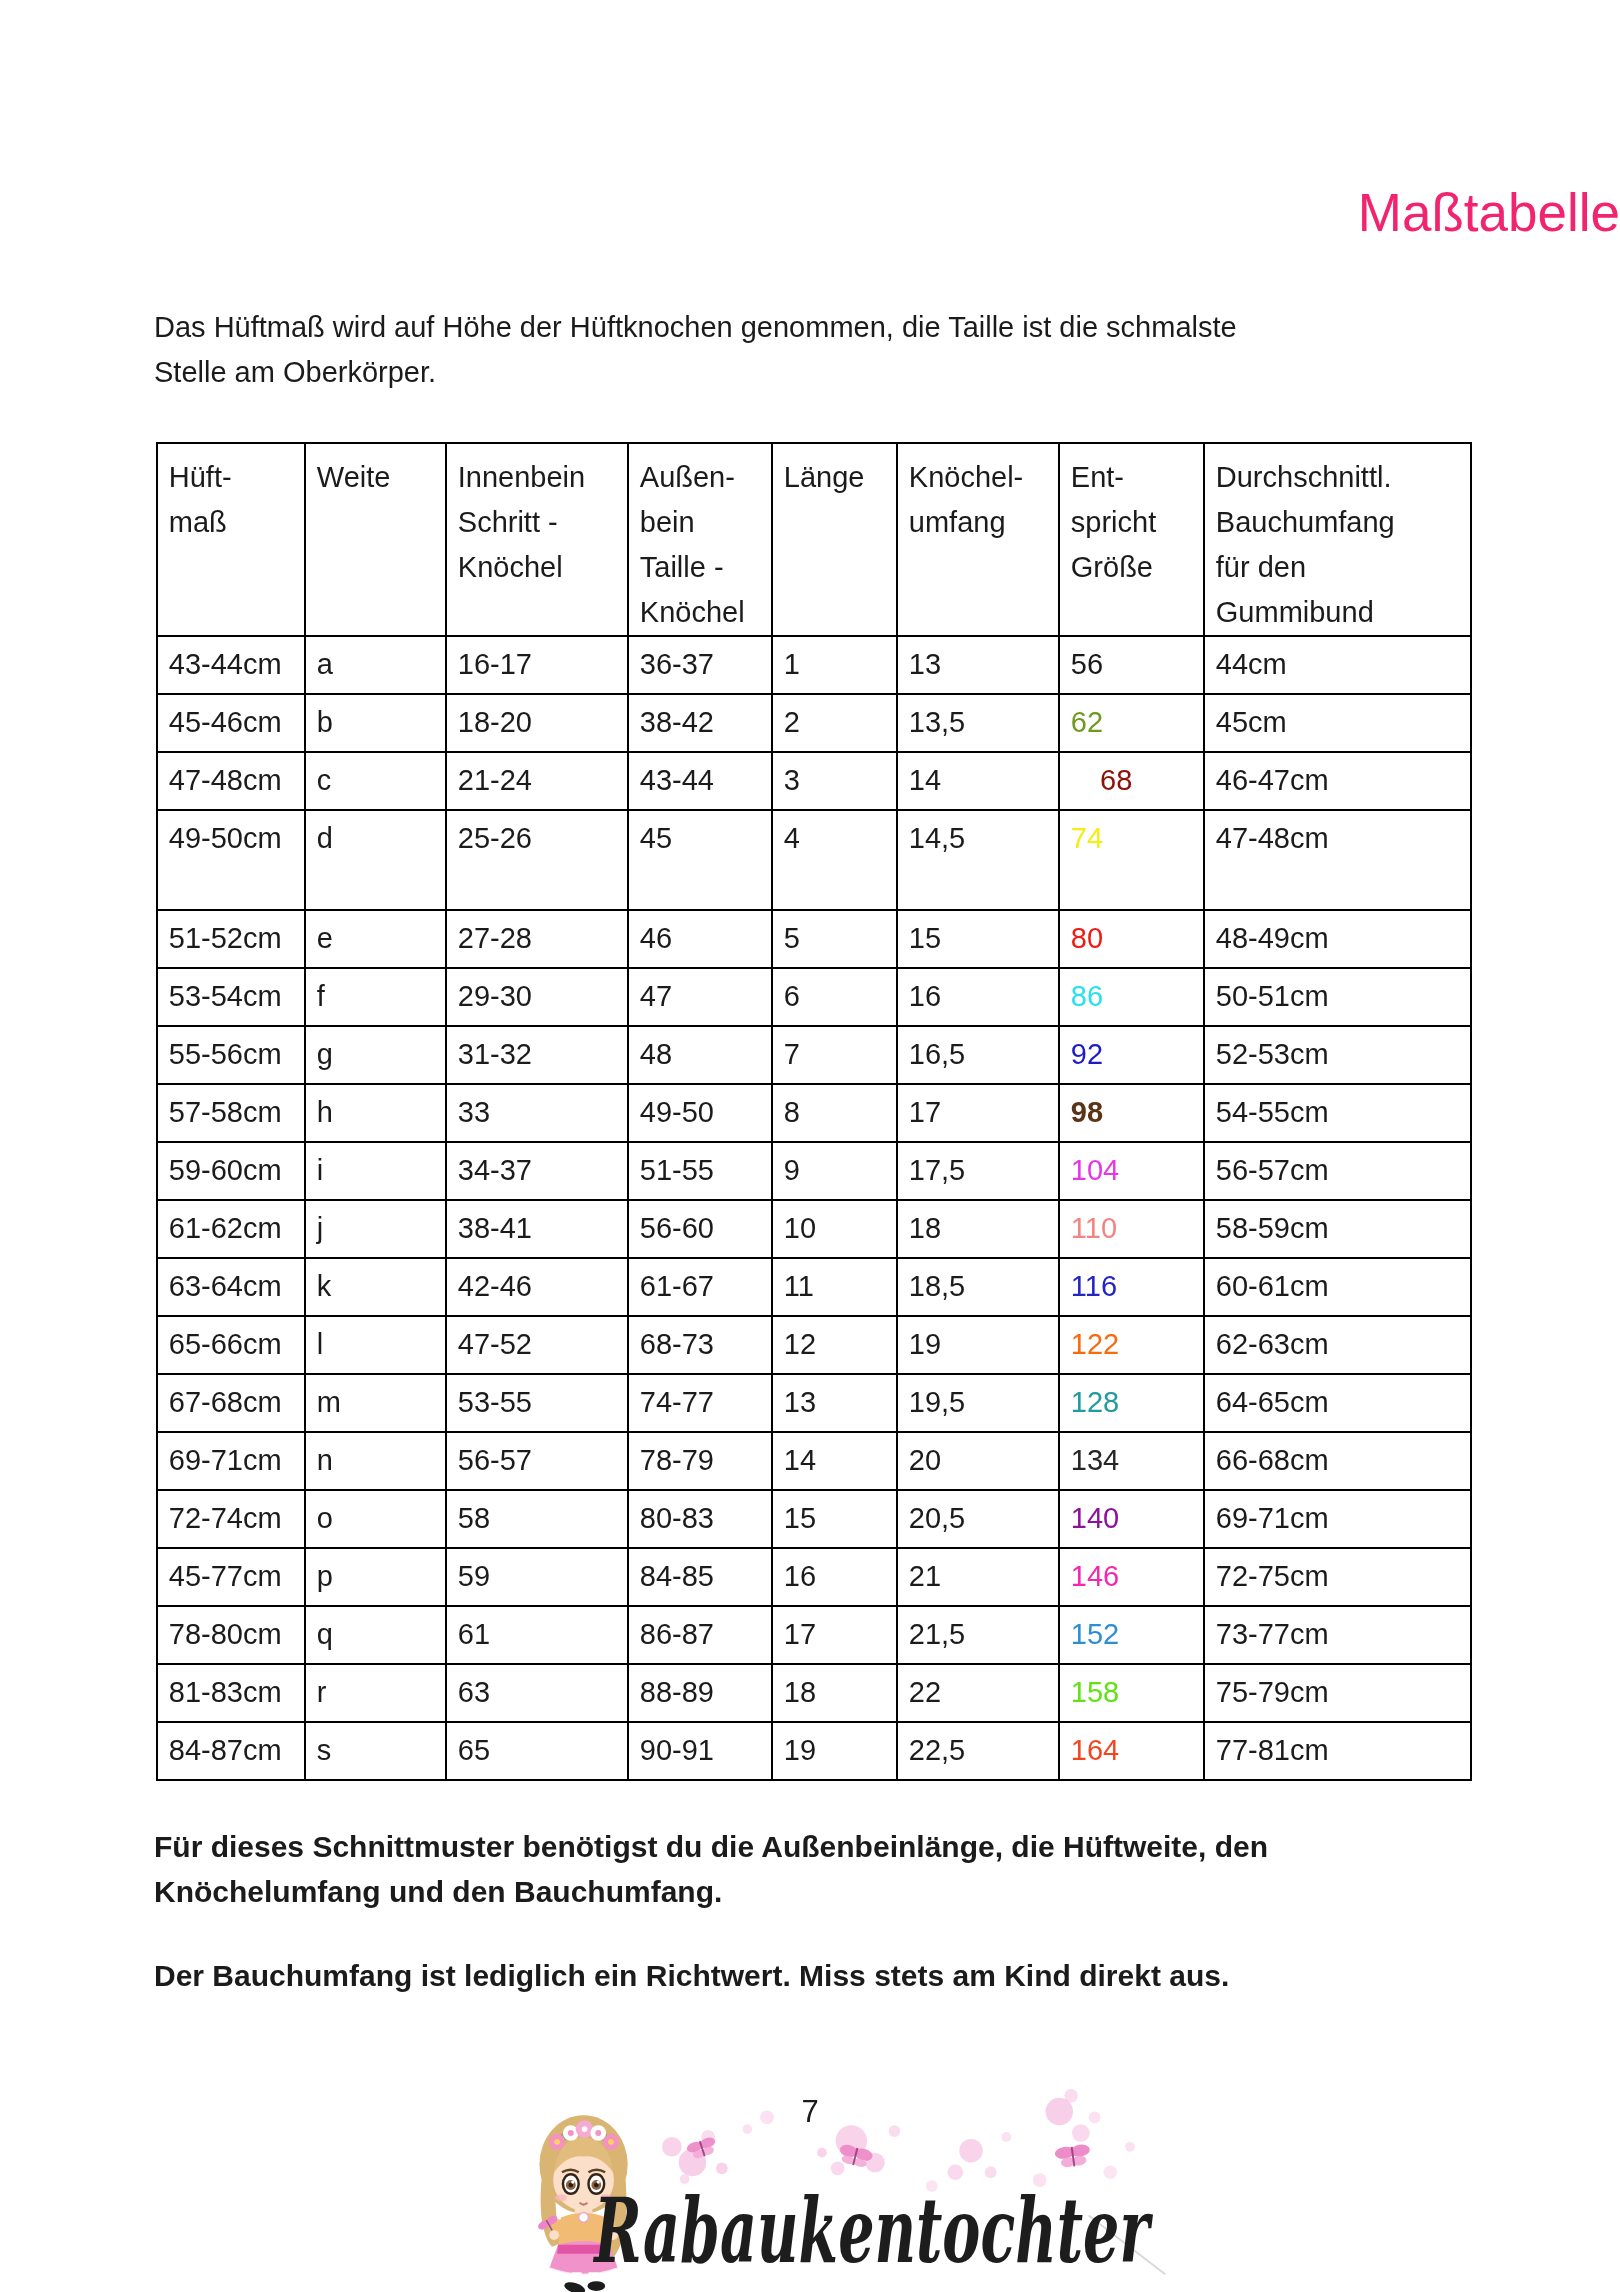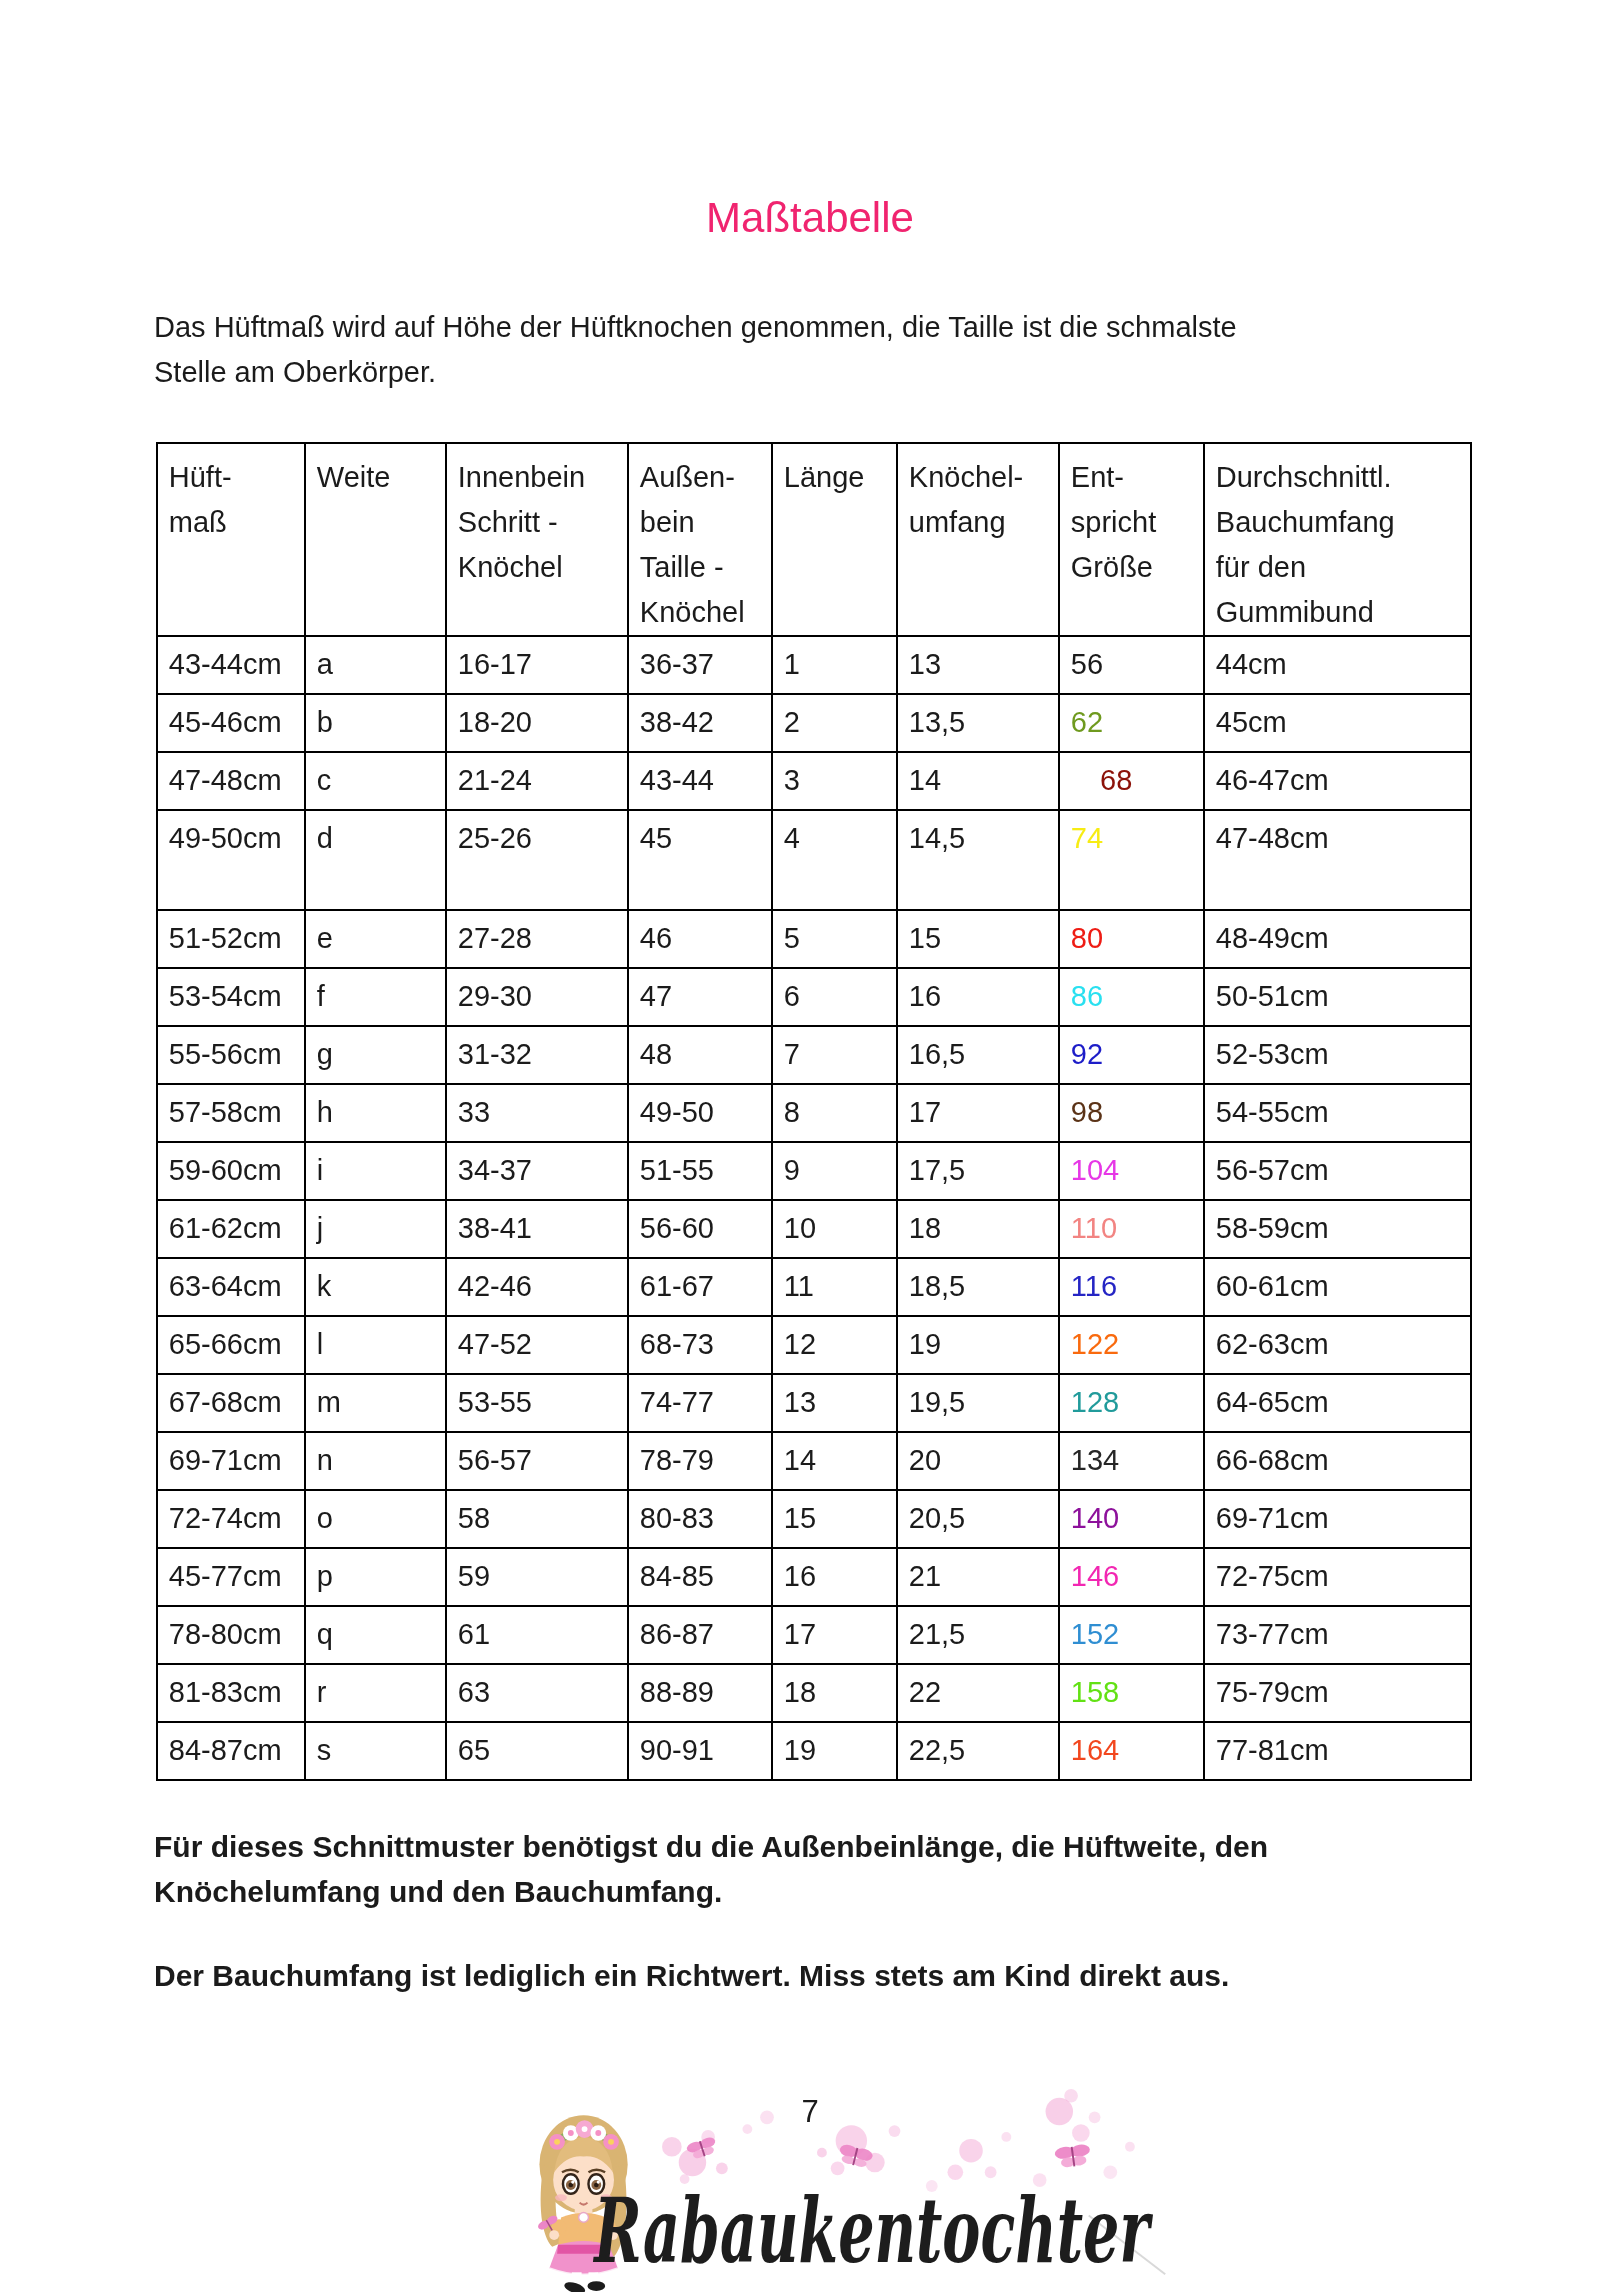--- a/index.html
+++ b/index.html
@@ -1,19 +1,19 @@
 <!DOCTYPE html>
 <html><head>
 <meta charset="utf-8">
 <style>
   html,body{margin:0;padding:0;background:#fff;}
   .page{position:relative;width:1620px;height:2293px;background:#ffffff;overflow:hidden;
         font-family:"Liberation Sans",sans-serif;color:#1b1b1b;}
-  .title{position:absolute;top:167px;left:0;width:100%;text-align:center;
-         font-size:42px;line-height:45px;font-weight:400;}
+  .title{position:absolute;top:154px;left:0;width:100%;text-align:right;
+         font-size:53px;line-height:45px;font-weight:400;}
   .intro{position:absolute;top:276px;left:154px;width:1323px;font-size:29px;
          line-height:45px;white-space:pre-line;}
   table.size-table{position:absolute;top:442px;left:156px;border-collapse:collapse;
          table-layout:fixed;}
   .size-table th,.size-table td{border:2px solid #000;text-align:left;vertical-align:top;
          padding:10.8px 5.9px 0 10.8px;font-size:29px;font-weight:400;overflow:hidden;}
   .size-table thead tr{height:188px;}
   .size-table thead th{line-height:45px;white-space:pre-line;}
   .size-table tbody tr{height:58px;}
   .size-table tbody tr.tall{height:100px;}
@@ -142,21 +142,21 @@
       <td style="color: rgb(29, 29, 200);">92</td>
       <td>52-53cm</td>
     </tr>
         <tr>
       <td>57-58cm</td>
       <td>h</td>
       <td>33</td>
       <td>49-50</td>
       <td>8</td>
       <td>17</td>
-      <td style="color: rgb(91, 51, 23);">98</td>
+      <td style="color: rgb(91, 51, 23); font-weight: bold;">98</td>
       <td>54-55cm</td>
     </tr>
         <tr>
       <td>59-60cm</td>
       <td>i</td>
       <td>34-37</td>
       <td>51-55</td>
       <td>9</td>
       <td>17,5</td>
       <td style="color: rgb(230, 55, 230);">104</td>

